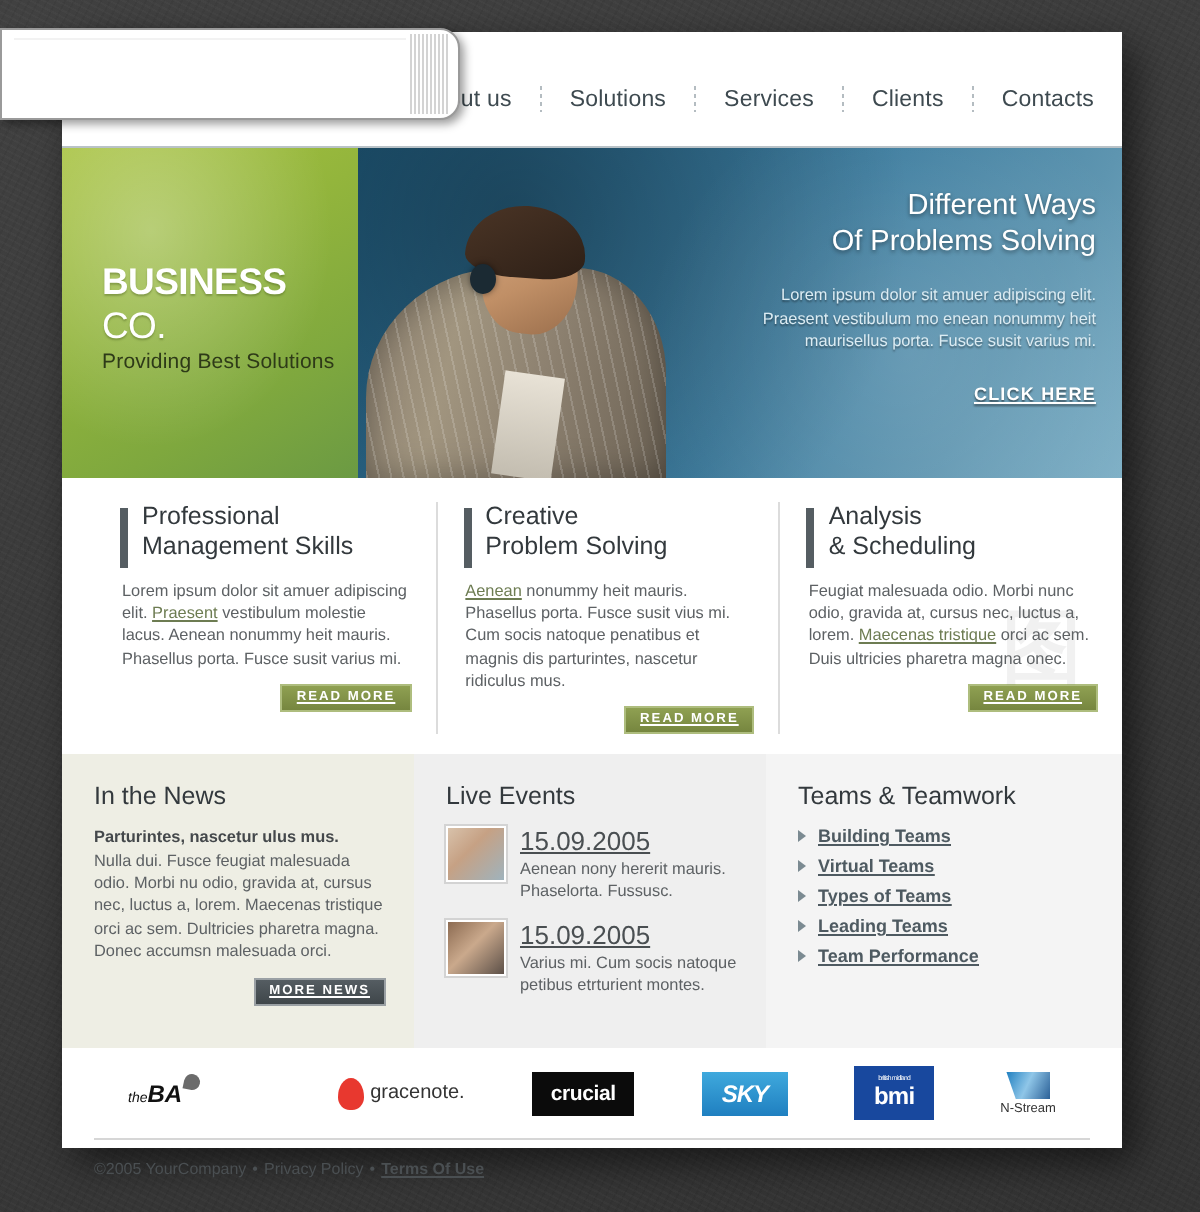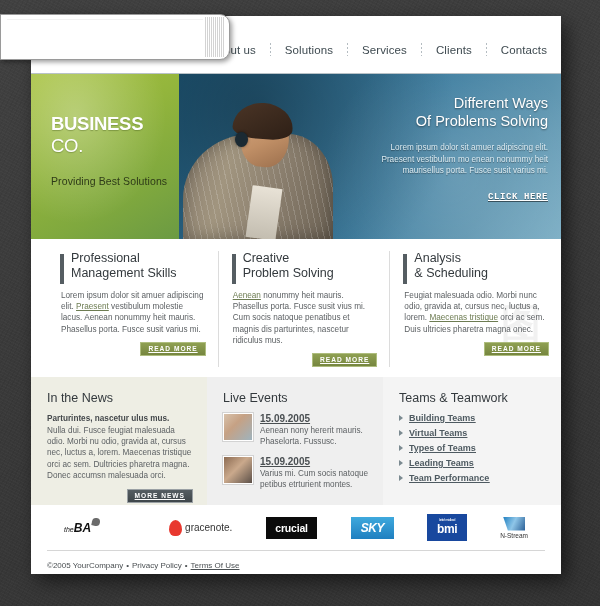--- a/index.html
+++ b/index.html
@@ -70,21 +70,21 @@
   .brand {
     position: absolute; left: 20px; bottom: 52px; z-index:2;
   }
   .brand-name {
     font-size: 18.5px; color: #ffffff; font-weight: bold;
     letter-spacing: -0.3px;
     text-shadow: 0 1px 1px rgba(60,80,20,0.35);
   }
   .brand-name .thin { font-weight: normal; }
   .brand-tag {
-    font-size: 10.5px; color: #2e3a18; margin-top: 18px; letter-spacing: .1px;
+    font-size: 10.5px; color: #2e3a18; margin-top: 1px; letter-spacing: .1px;
   }
   .hero-right {
     flex: 1; position: relative; overflow: hidden;
     background: linear-gradient(120deg,#1f5878 0%, #2d6a8c 28%, #3f7ea0 55%, #5e95b0 80%, #7fb0c6 100%);
   }
   .hero-right:before{
     content:""; position:absolute; inset:0;
     background:
       radial-gradient(circle at 72% 62%, rgba(255,255,255,0.13), rgba(255,255,255,0) 45%),
       radial-gradient(circle at 20% 20%, rgba(0,0,0,0.30), rgba(0,0,0,0) 60%);
@@ -135,21 +135,20 @@
   .hero-para {
     margin-top: 12px;
     font-size: 8.2px; line-height: 11.5px; color: #dcecf3;
     text-shadow: 0 1px 1px rgba(0,0,0,.4);
   }
   .hero-cta {
     display:inline-block; margin-top: 15px;
     font-size: 9px; font-weight: bold; color: #ffffff;
     letter-spacing: .6px; text-decoration: underline;
     text-shadow: 0 1px 1px rgba(0,0,0,.5);
-    font-family: Liberation Mono, monospace;
   }
 
   
   .features {
     display: flex; padding: 12px 0 10px 16px;
     background: #fff;
   }
   .feat {
     flex: 1; padding: 0 12px 0 14px; position: relative;
   }
@@ -170,21 +169,21 @@
   .btn-green {
     display: inline-block; float: right; margin-top: 7px;
     background: linear-gradient(180deg,#8fa052,#76863f);
     border: 1px solid #aebd7e;
     color: #ffffff; font-size: 6.6px; font-weight: bold;
     letter-spacing: 1px; padding: 2px 7px 3px 7px;
   }
 
   
   .panels { display: flex; clear: both; }
-  .panel { position: relative; padding: 14px 14px 2px 16px; }
+  .panel { position: relative; padding: 14px 14px 17px 16px; }
   .panel-news { width: 176px; background: #eeeee4; min-height: 115px; }
   .panel-events { width: 176px; background: #efefef; }
   .panel-teams { flex: 1; background: #f4f4f4; }
   .panel-title {
     font-size: 12.5px; color: #33393d; font-weight: normal; margin-bottom: 8px;
   }
   .news-lead { font-size: 8.2px; font-weight: bold; color: #44484b; line-height: 11px;}
   .news-body { font-size: 8.2px; color: #5d6164; line-height: 11.2px; margin-top: 1px;}
   .btn-dark {
     display:inline-block; float:right; margin-top: 8px;
@@ -195,21 +194,21 @@
   }
   .event { display: flex; gap: 7px; margin-bottom: 9px; }
   .event-thumb {
     width: 30px; height: 28px; flex: 0 0 30px;
     border: 1px solid #ffffff;
     box-shadow: 0 0 0 1px #d3d3d3;
   }
   .ev1 { background: linear-gradient(135deg,#d8c2ab 0%, #c6a184 40%, #9fb3bd 100%); }
   .ev2 { background: linear-gradient(135deg,#8c6b52 0%, #caa98c 45%, #5c5048 100%); }
   .event-date {
-    font-size: 10px; color: #4a4f52; font-weight: bold; text-decoration: underline;
+    font-size: 13px; color: #4a4f52; font-weight: normal; text-decoration: underline;
     display:block;
   }
   .event-text { font-size: 8.2px; color: #5d6164; line-height: 11px; margin-top: 1px;}
   .teams-list { list-style: none; margin-top: 2px; text-decoration: underline; }
   .teams-list li {
     display: flex; align-items: center; gap: 6px;
     margin-bottom: 5px;
   }
   .tri {
     width: 0; height: 0;
@@ -269,21 +268,21 @@
   .lg-nstream .txt { font-size: 6.5px; color:#333; }
 
   
   .footer {
     border-top: 1px solid #d6d6d6;
     margin: 0 16px;
     padding: 10px 0 0 0;
     font-size: 8px; color: #4a4f52;
   }
   .footer a { color:#4a4f52; text-decoration:none; }
-  .footer .terms { font-weight: normal; text-decoration: underline; }
+  .footer .terms { font-weight: bold; text-decoration: underline; }
   .bullet { color:#4a4f52; padding: 0 3px; }
 
   
   .watermark {
     position:absolute; right: 18px; top: 280px;
     font-size: 40px; color: rgba(120,120,120,0.10);
     font-weight: bold; letter-spacing: 2px;
     pointer-events: none; user-select:none;
     white-space: nowrap;
     transform: rotate(0deg);

